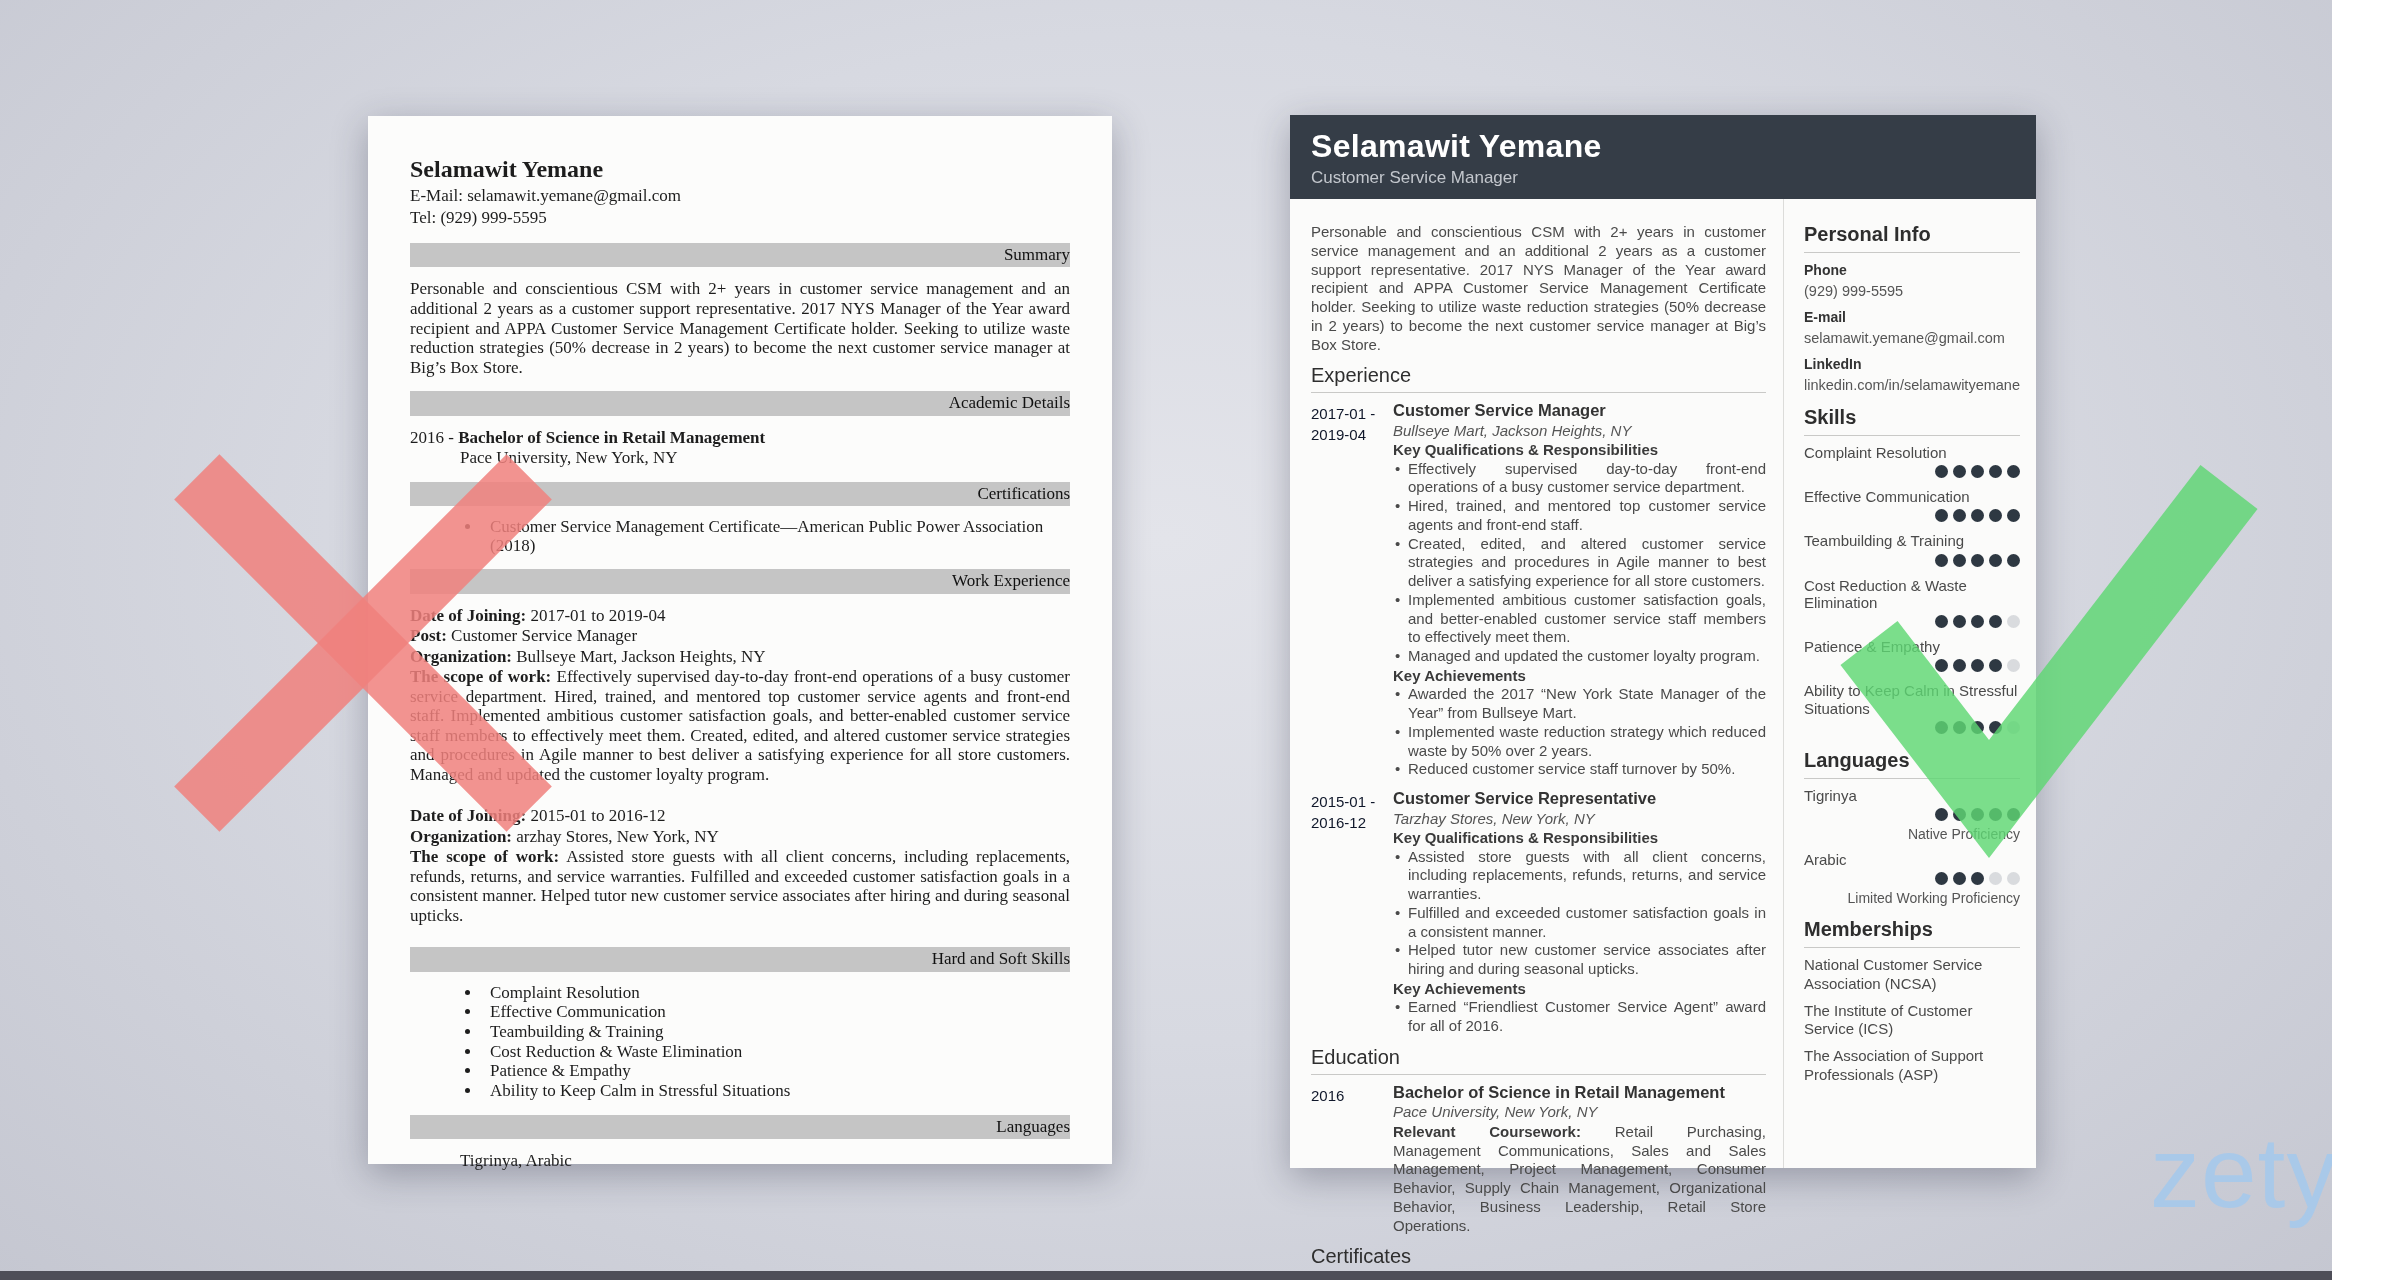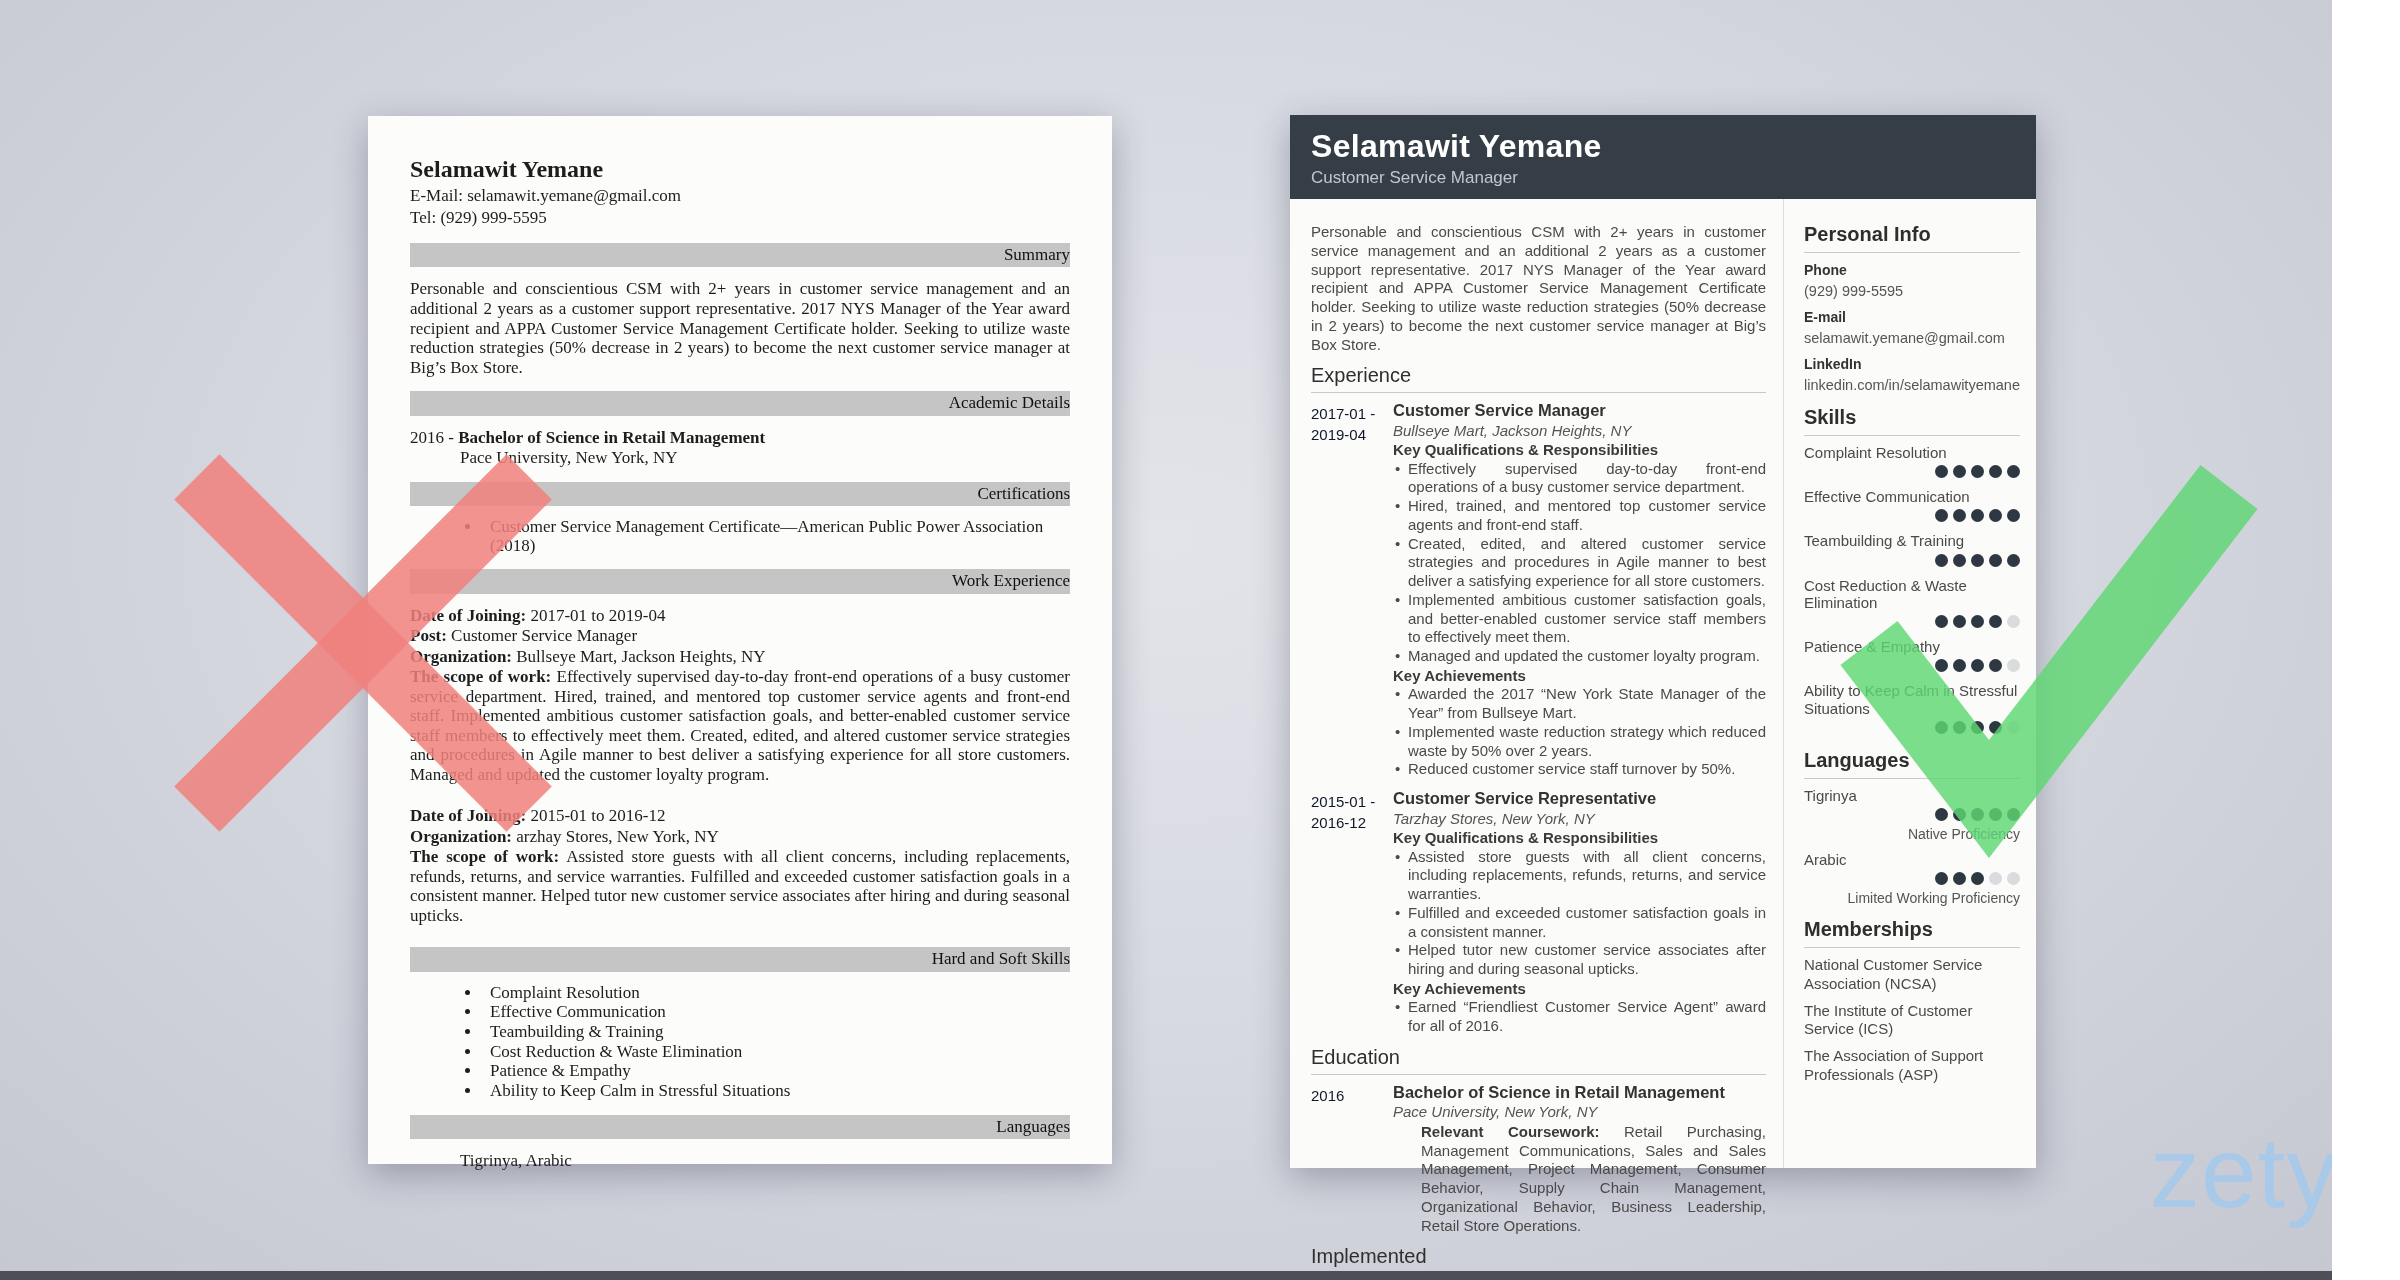--- a/index.html
+++ b/index.html
@@ -59,21 +59,21 @@
   }
   .rr-entry { display:flex; margin-bottom:10px; }
   .rr-dates { width:82px; flex:0 0 82px; font-size:15px; font-weight:normal; color:#0f172a; line-height:1.4; padding-top:2px; }
   .rr-body { flex:1; }
   .rr-title { font-size:16.5px; font-weight:bold; color:#333; line-height:1.18; }
   .rr-company { font-size:15px; font-style:italic; color:#555; line-height:1.3; }
   .rr-sublabel { font-size:15px; font-weight:bold; color:#3a3a3a; line-height:1.3; }
   .rr-ul { list-style:none; font-size:15px; line-height:1.25; color:#4a4a4a; text-align:justify; }
   .rr-ul li { position:relative; padding-left:15px; }
   .rr-ul li::before { content:"•"; position:absolute; left:2px; }
-  .rr-course { font-size:15px; line-height:1.25; color:#4a4a4a; text-align:justify;margin-left:28px; }
+  .rr-course { font-size:15px; line-height:1.25; color:#4a4a4a; text-align:justify; }
 
   
   .sb-h {
     font-size:20px; font-weight:bold; color:#2e2e2e;
     margin:0 0 8px 0; padding-bottom:6px; border-bottom:1px solid #c9c9c7;
   }
   .sb-h + .sb-h, .sb-gap { margin-top:12px; }
   .sb-label { font-size:14px; font-weight:bold; color:#333; margin-top:9px; line-height:1.2; }
   .sb-value { font-size:14.5px; color:#555; line-height:1.25; margin-top:3px; }
   .sb-skill { margin-bottom:7px; }
@@ -217,21 +217,21 @@
           <div class="rr-dates">
             <div>2016</div>
           </div>
           <div class="rr-body">
             <div class="rr-title">Bachelor of Science in Retail Management</div>
             <div class="rr-company">Pace University, New York, NY</div>
             <p class="rr-course"><span class="rr-sublabel" style="display:inline">Relevant Coursework:</span> <span>Retail Purchasing, Management Communications, Sales and Sales Management, Project Management, Consumer Behavior, Supply Chain Management, Organizational Behavior, Business Leadership, Retail Store Operations.</span></p>
           </div>
         </div>
 
-        <h2 class="rr-h">Implemented</h2>
+        <h2 class="rr-h">Certificates</h2>
 
       </div>
 
       <div class="rr-side">
         <h2 class="sb-h">Personal Info</h2>
         <div class="sb-label">Phone</div>
         <div class="sb-value">(929) 999-5595</div>
         <div class="sb-label">E-mail</div>
         <div class="sb-value">selamawit.yemane@gmail.com</div>
         <div class="sb-label">LinkedIn</div>

